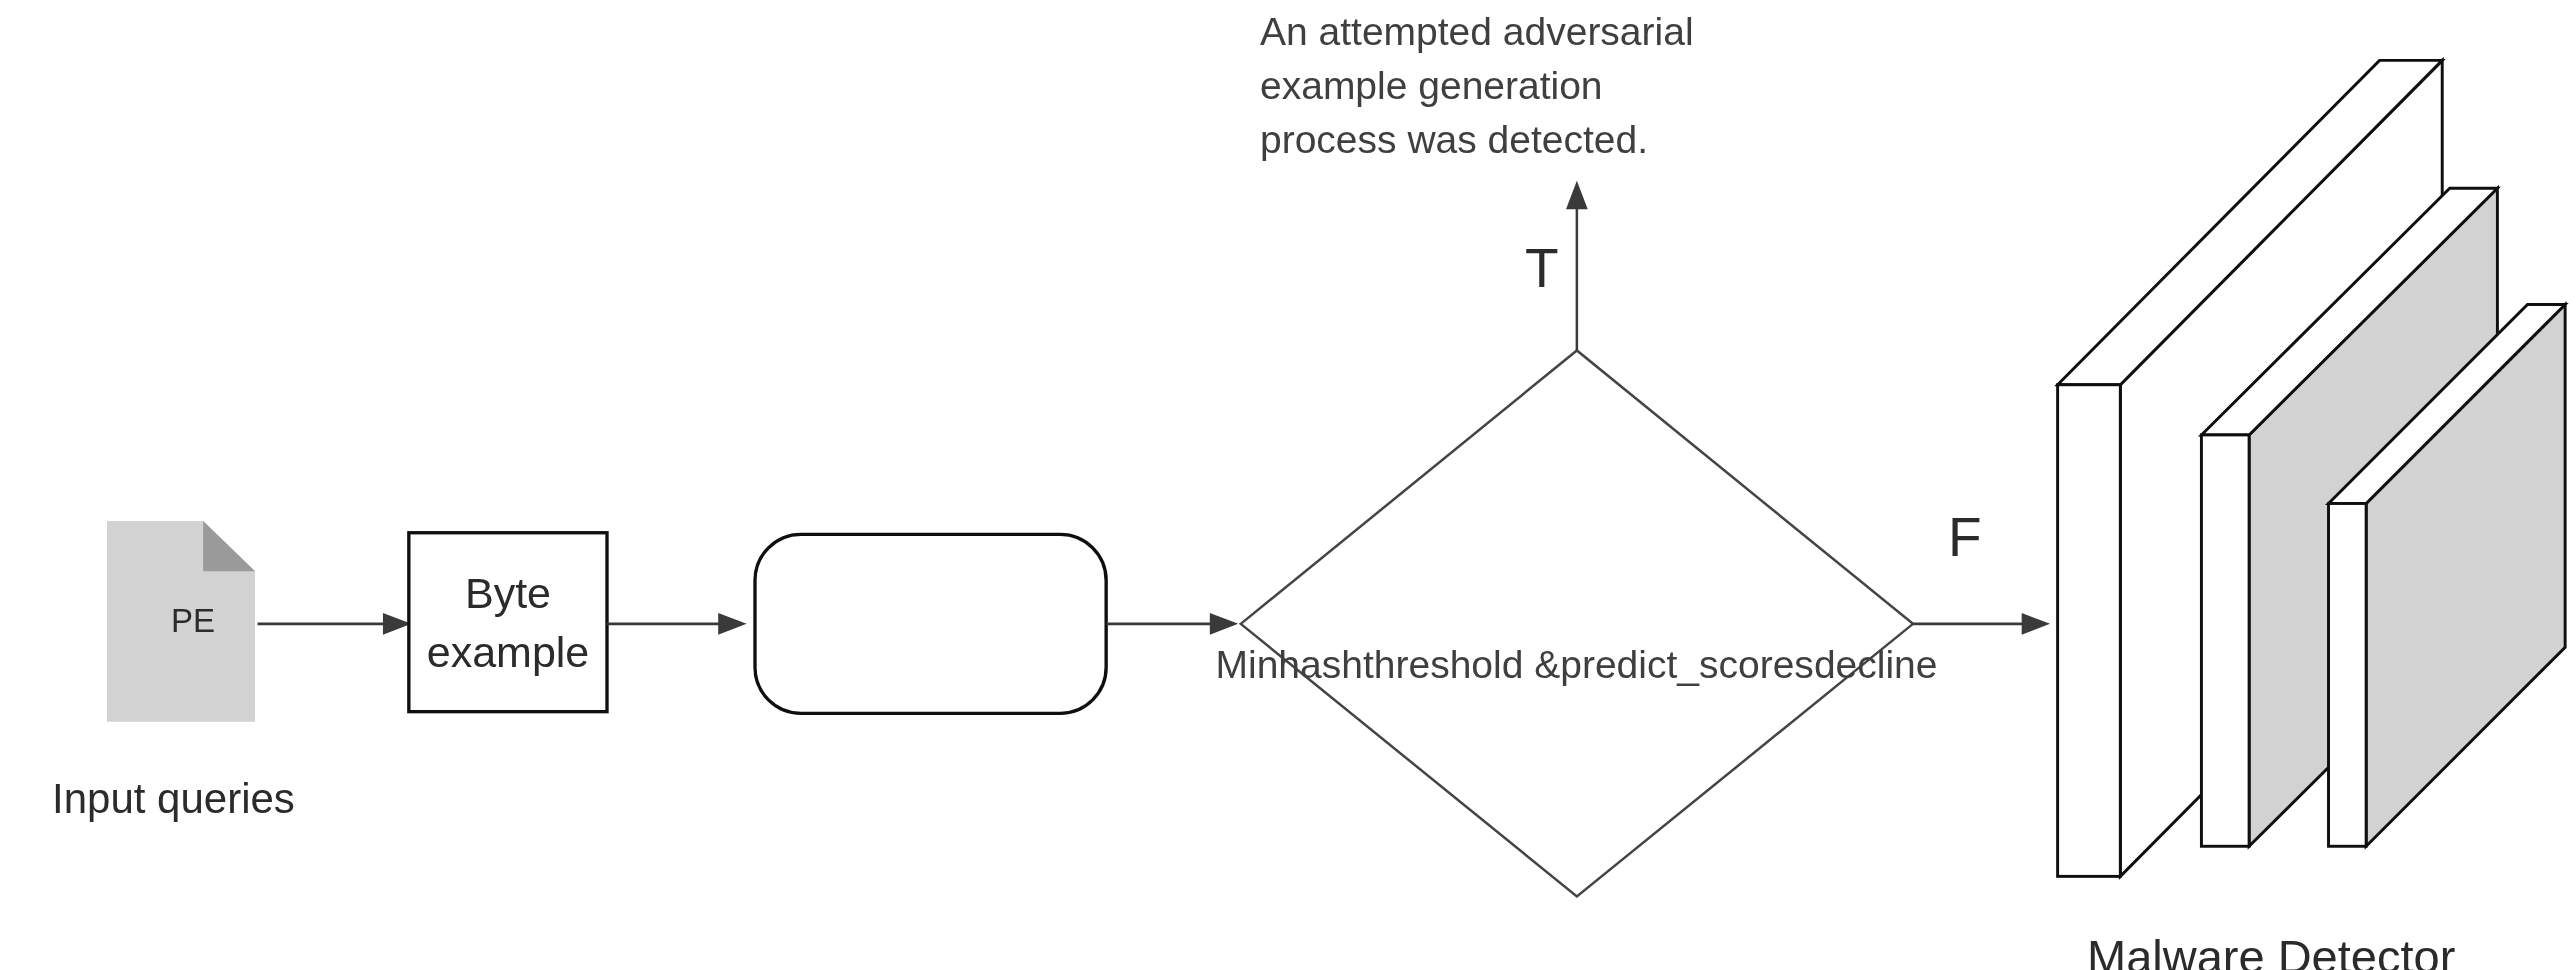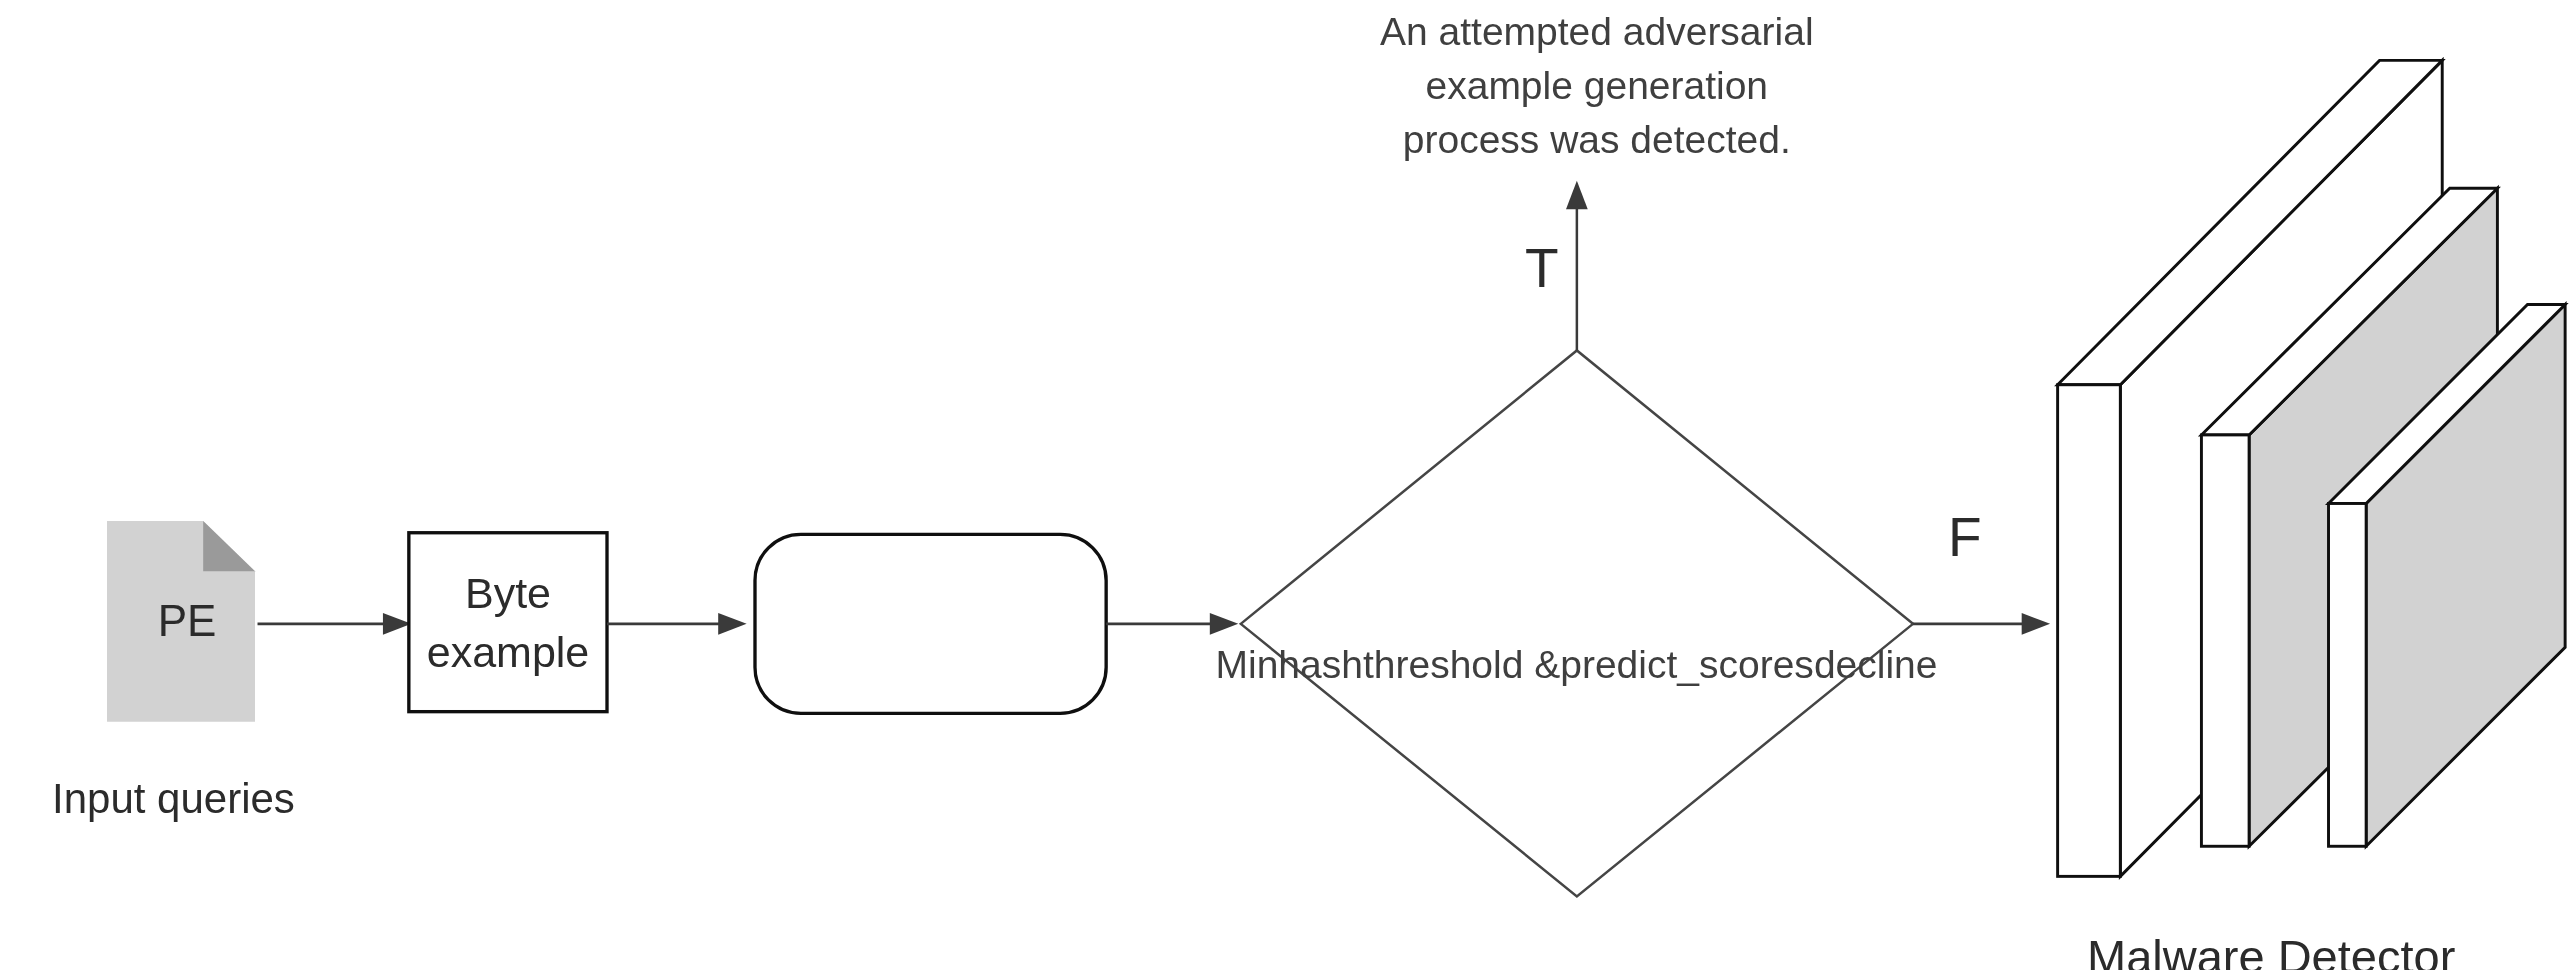--- a/index.html
+++ b/index.html
@@ -59,47 +59,47 @@
     stroke-linejoin: miter;
   }
 
   
   .label {
     position: absolute;
     color: var(--text-primary, #2b2b2b);
     white-space: nowrap;
   }
   .annotation {
-    left: 1380px;
+    left: 1260px;
     top: 5px;
     font-size: 39px;
     line-height: 54px;
     color: var(--text-secondary, #3f3f3f);
-    text-align: center;
+    text-align: left;
   }
   .branch-t {
     left: 1525px;
     top: 241px;
     font-size: 55px;
     line-height: 55px;
     color: var(--text-primary, #2b2b2b);
   }
   .branch-f {
     left: 1948px;
     top: 510px;
     font-size: 55px;
     line-height: 55px;
     color: var(--text-primary, #2b2b2b);
   }
   .pe-label {
-    left: 117px;
+    left: 123px;
     top: 596px;
     width: 140px;
     text-align: center;
-    font-size: 44px;
+    font-size: 33px;
     line-height: 50px;
   }
   .input-caption {
     left: 20px;
     top: 774px;
     font-size: 42px;
     line-height: 50px;
     margin-left: 32px;
   }
   .box-label {

